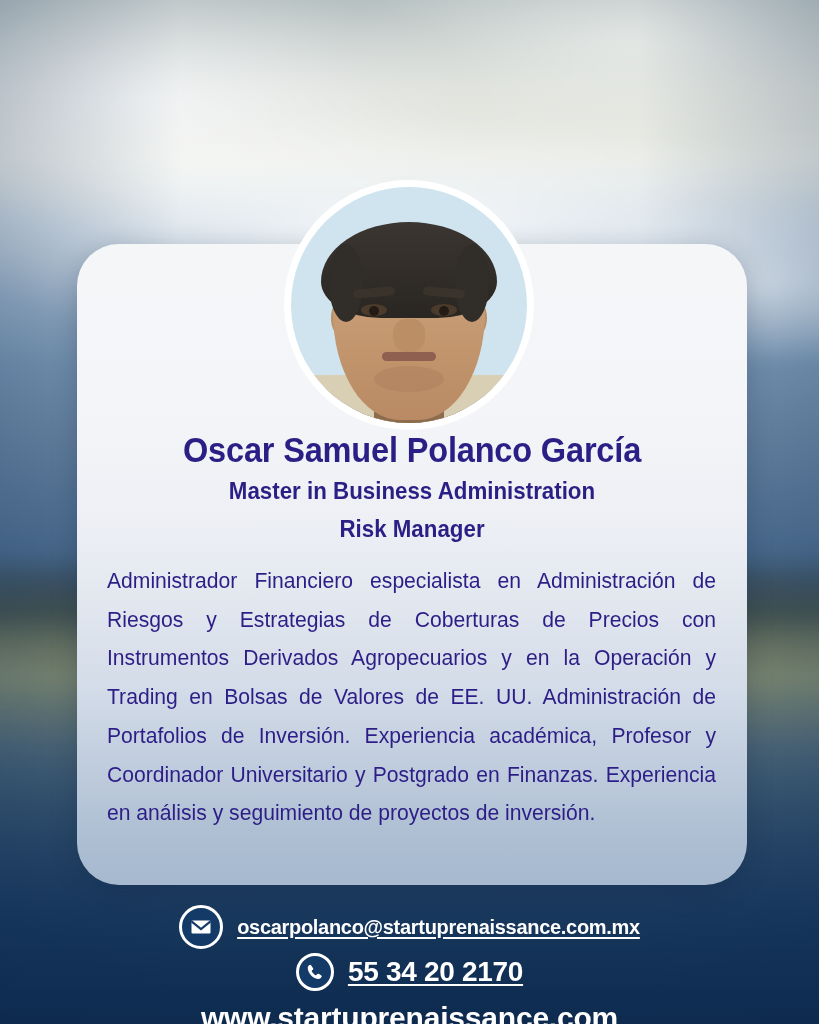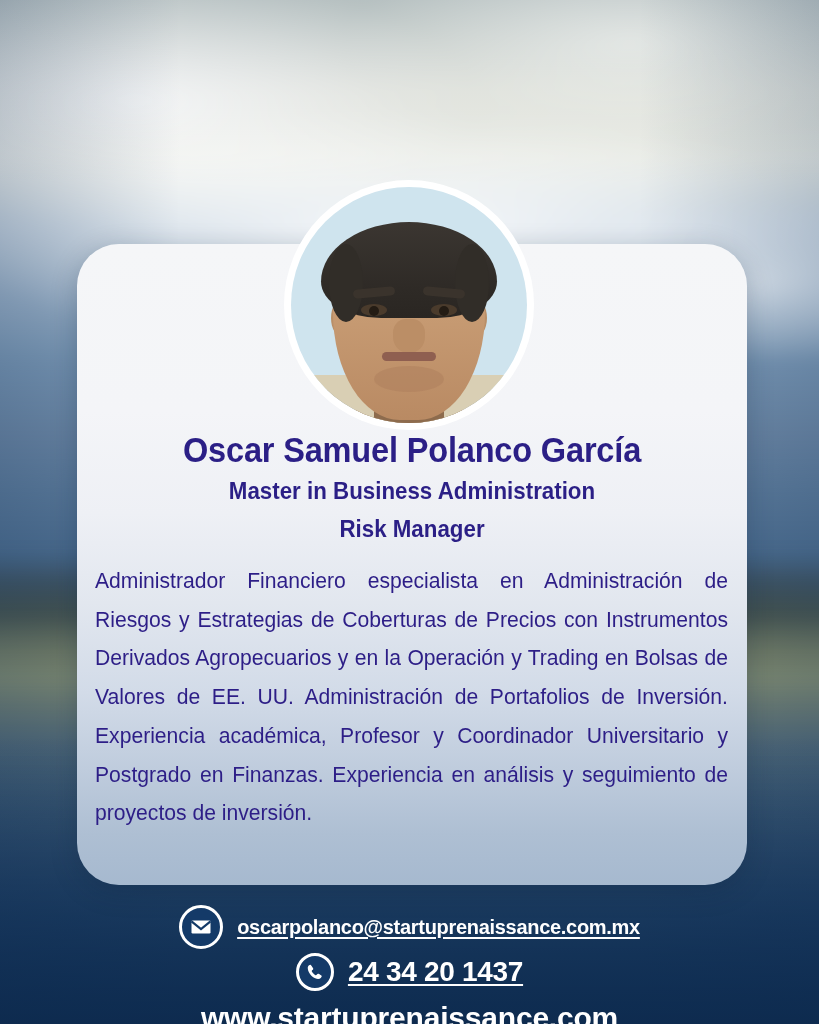--- a/index.html
+++ b/index.html
@@ -290,21 +290,21 @@
     border-radius: 50%;
   }
 
   
   .card-body {
     position: absolute;
     left: 77px;
     top: 430px;
     width: 670px;
     z-index: 7;
-    padding: 0 18px;
+    padding: 0 30px;
   }
   .person-name {
     text-align: center;
     color: #2b1f86;
     font-size: 35px;
     font-weight: 700;
     line-height: 1.12;
     letter-spacing: -0.2px;
     transform: scaleX(0.93);
   }
@@ -438,21 +438,21 @@
       </span>
       <span class="c-text">oscarpolanco@startuprenaissance.com.mx</span>
     </div>
 
     <div class="contact-row">
       <span class="c-icon small">
         <svg width="20" height="20" viewBox="0 0 24 24" aria-hidden="true">
           <path d="M6.6 3.2 C5.2 3.2 3.4 4.6 3.3 6.6 C3.1 11.6 7.2 17.4 12.2 19.6 C15 20.9 17.6 20.6 18.9 19.3 C19.9 18.3 20.3 17.2 19.9 16.6 C19.5 16 17 14.5 16.2 14.2 C15.4 13.9 14.9 14.2 14.3 15 C13.7 15.8 13.3 16.1 12.6 15.8 C11 15 9 13 8.2 11.4 C7.9 10.7 8.2 10.3 9 9.7 C9.8 9.1 10.1 8.6 9.8 7.8 C9.5 7 8 4.5 7.4 4.1 C7.2 3.9 6.9 3.2 6.6 3.2 Z" fill="#ffffff"></path>
         </svg>
       </span>
-      <span class="c-text phone">24 34 20 1437</span>
+      <span class="c-text phone">55 34 20 2170</span>
     </div>
 
     <div class="contact-row web-row">
       <span class="c-text web">www.startuprenaissance.com</span>
     </div>
 
   </div>
 
 </div>
 

